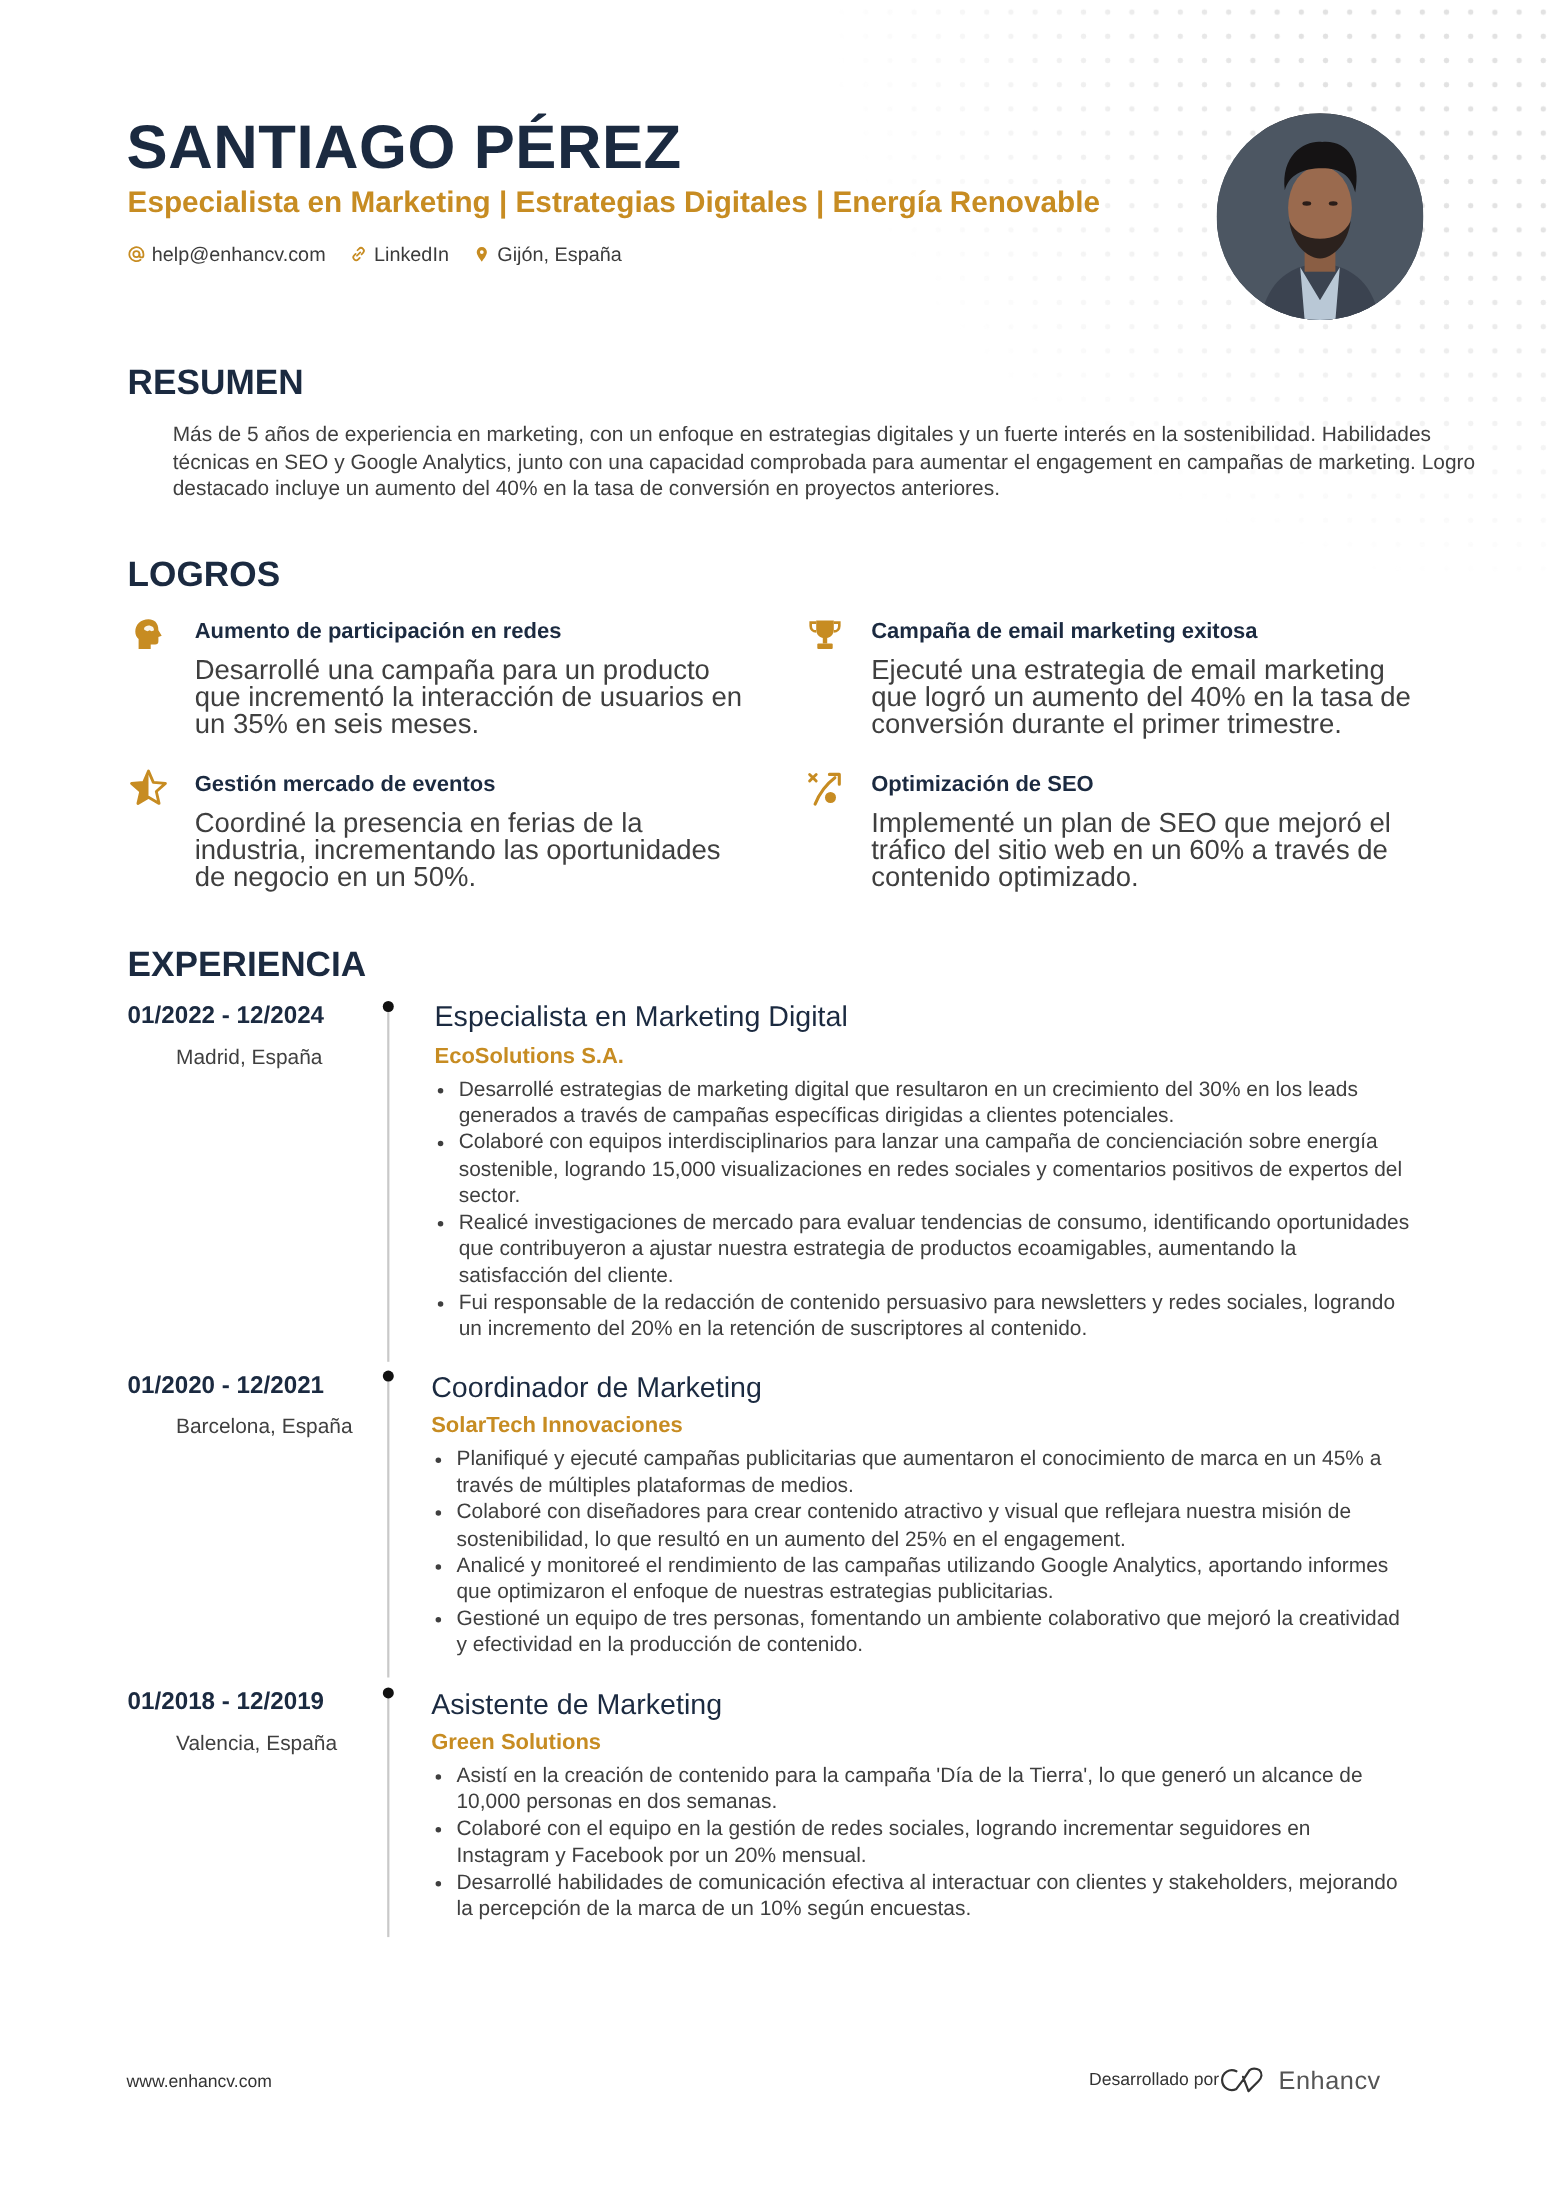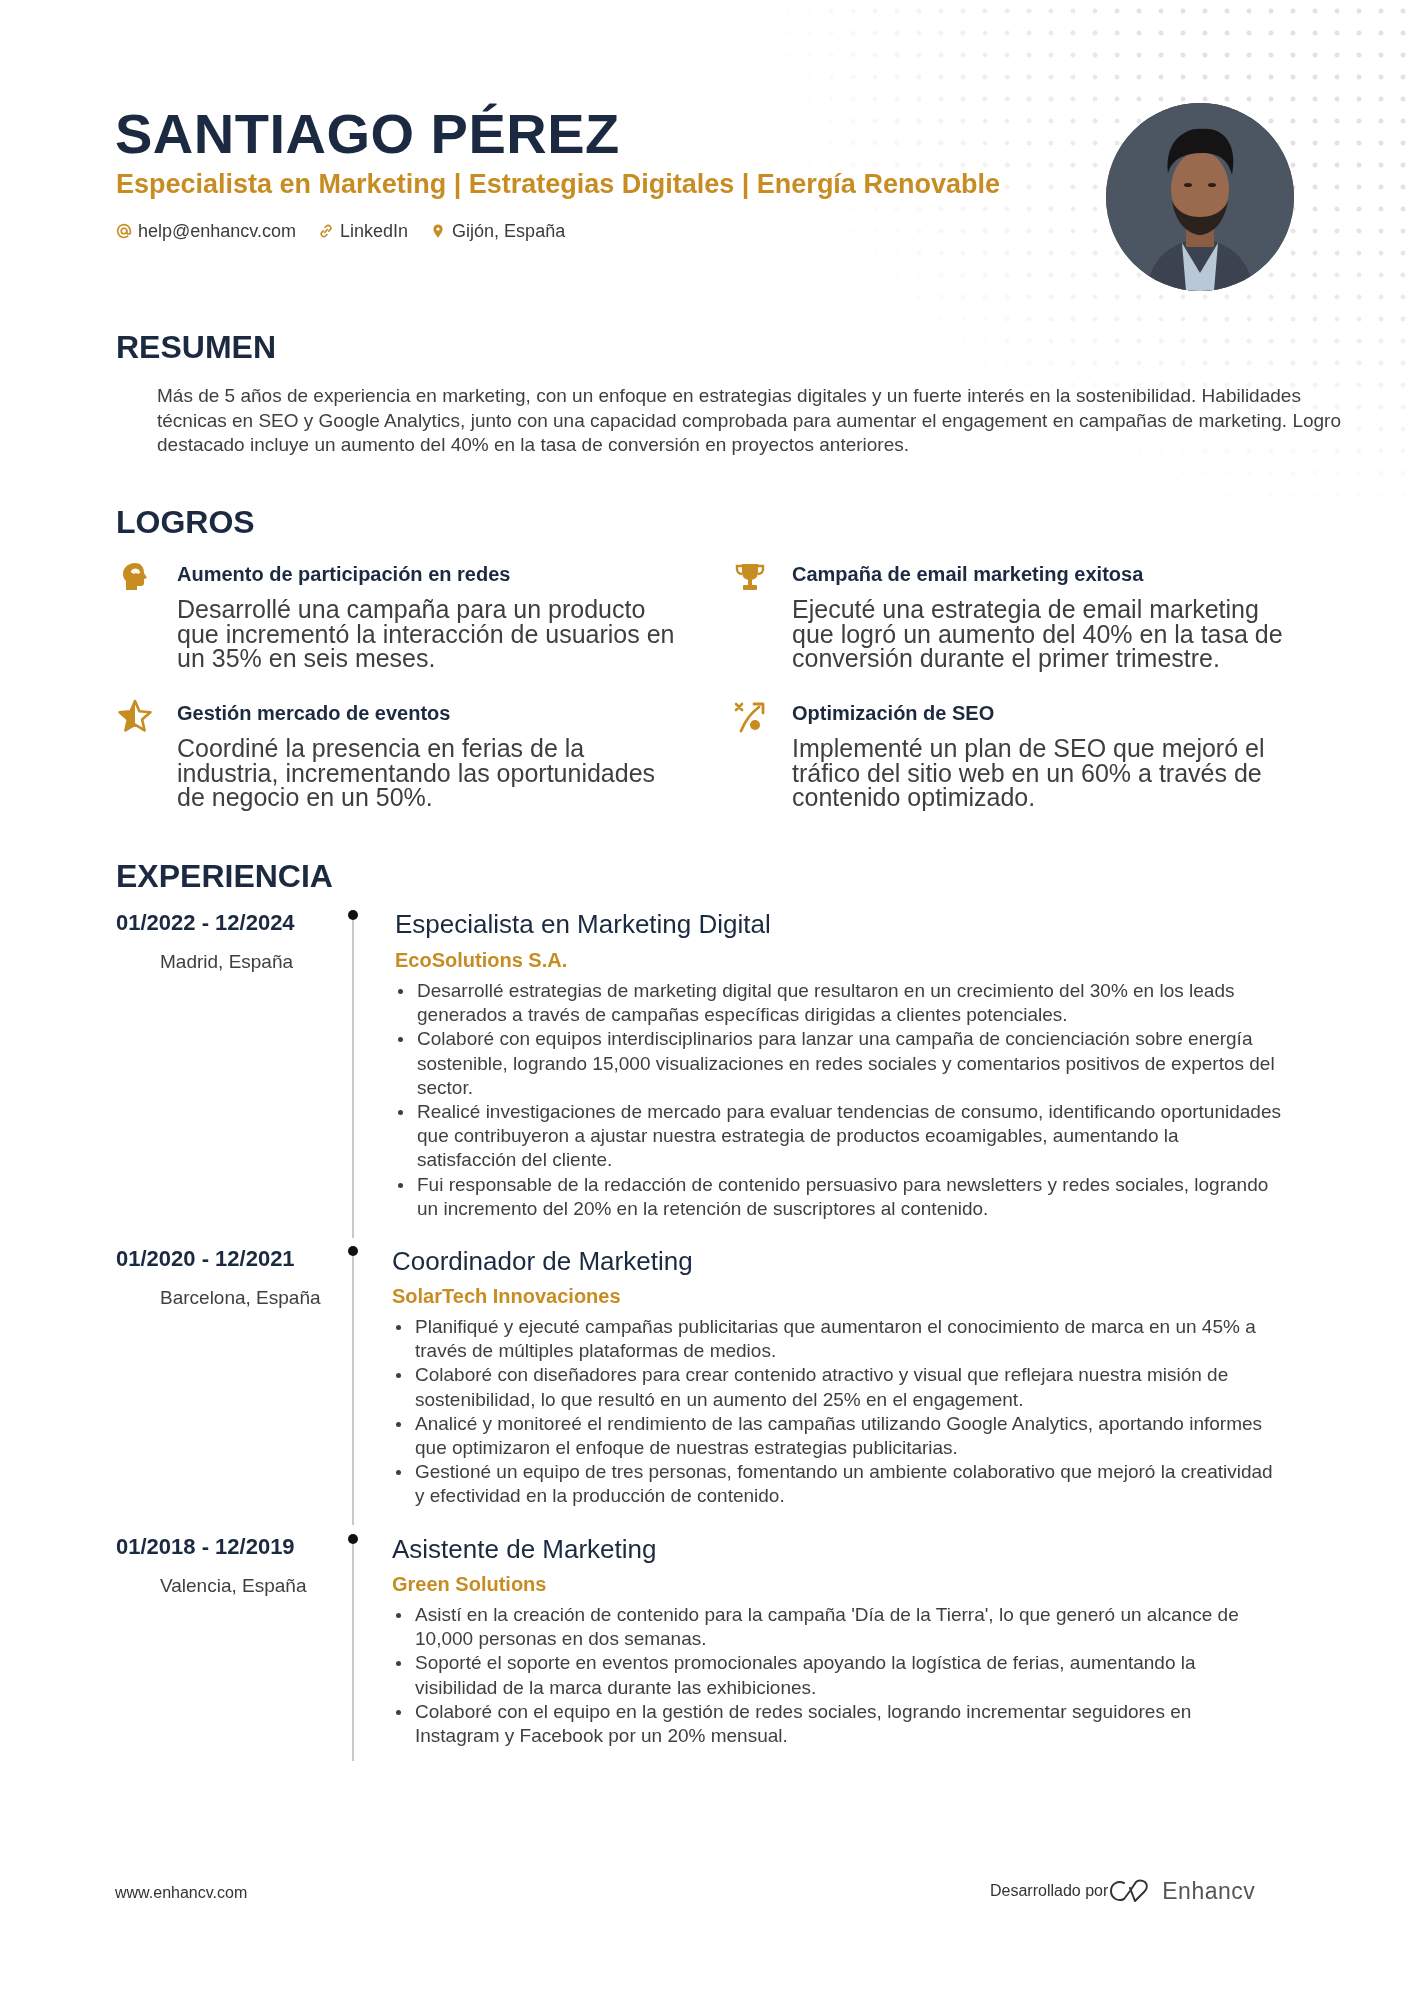--- a/index.html
+++ b/index.html
@@ -176,22 +176,22 @@
   <li>Gestioné un equipo de tres personas, fomentando un ambiente colaborativo que mejoró la creatividad y efectividad en la producción de contenido.</li>
 </ul>
 
 <div class="timeline-dot" style="top:1534px;"></div>
 <div class="exp-date" style="top:1533px;">01/2018 - 12/2019</div>
 <div class="exp-loc" style="top:1574px;">Valencia, España</div>
 <div class="exp-role" style="left:392px; top:1533px;">Asistente de Marketing</div>
 <div class="exp-company" style="left:392px; top:1571px;">Green Solutions</div>
 <ul class="exp-bullets" style="left:390px; top:1603px;">
   <li>Asistí en la creación de contenido para la campaña 'Día de la Tierra', lo que generó un alcance de 10,000 personas en dos semanas.</li>
-  <li>Soporté el soporte en eventos promocionales apoyando la logística de ferias, aumentando la visibilidad de la marca durante las exhibiciones.</li>
   <li>Colaboré con el equipo en la gestión de redes sociales, logrando incrementar seguidores en Instagram y Facebook por un 20% mensual.</li>
+  <li>Desarrollé habilidades de comunicación efectiva al interactuar con clientes y stakeholders, mejorando la percepción de la marca de un 10% según encuestas.</li>
 </ul>
 
 <div class="abs footer-left">www.enhancv.com</div>
 <div class="abs footer-right">
   <span>Desarrollado por</span>
   <span class="brand">
     <svg width="46" height="26" viewBox="0 0 46 26">
         <path d="M16 5C10 2 3 6 3 13s7 11 13 8l6-8 6-9c2-2 6-2 9 0 3 3 2 7-1 10l-9 9-5-13" fill="none" stroke="#333" stroke-width="2" stroke-linejoin="round" stroke-linecap="round"></path>
       </svg>
     <span>Enhancv</span>

